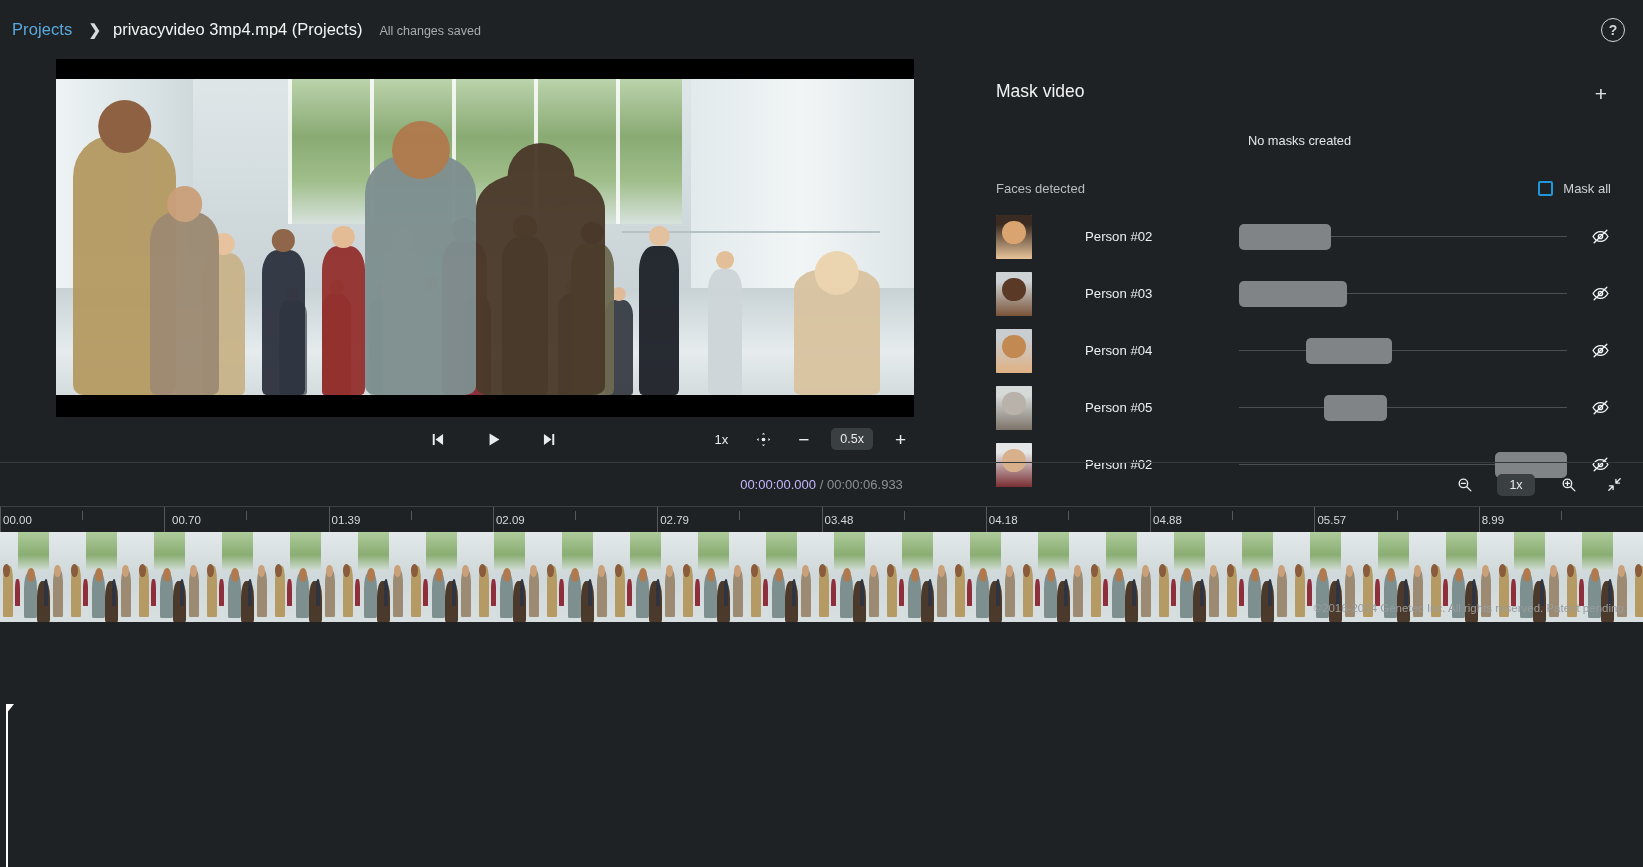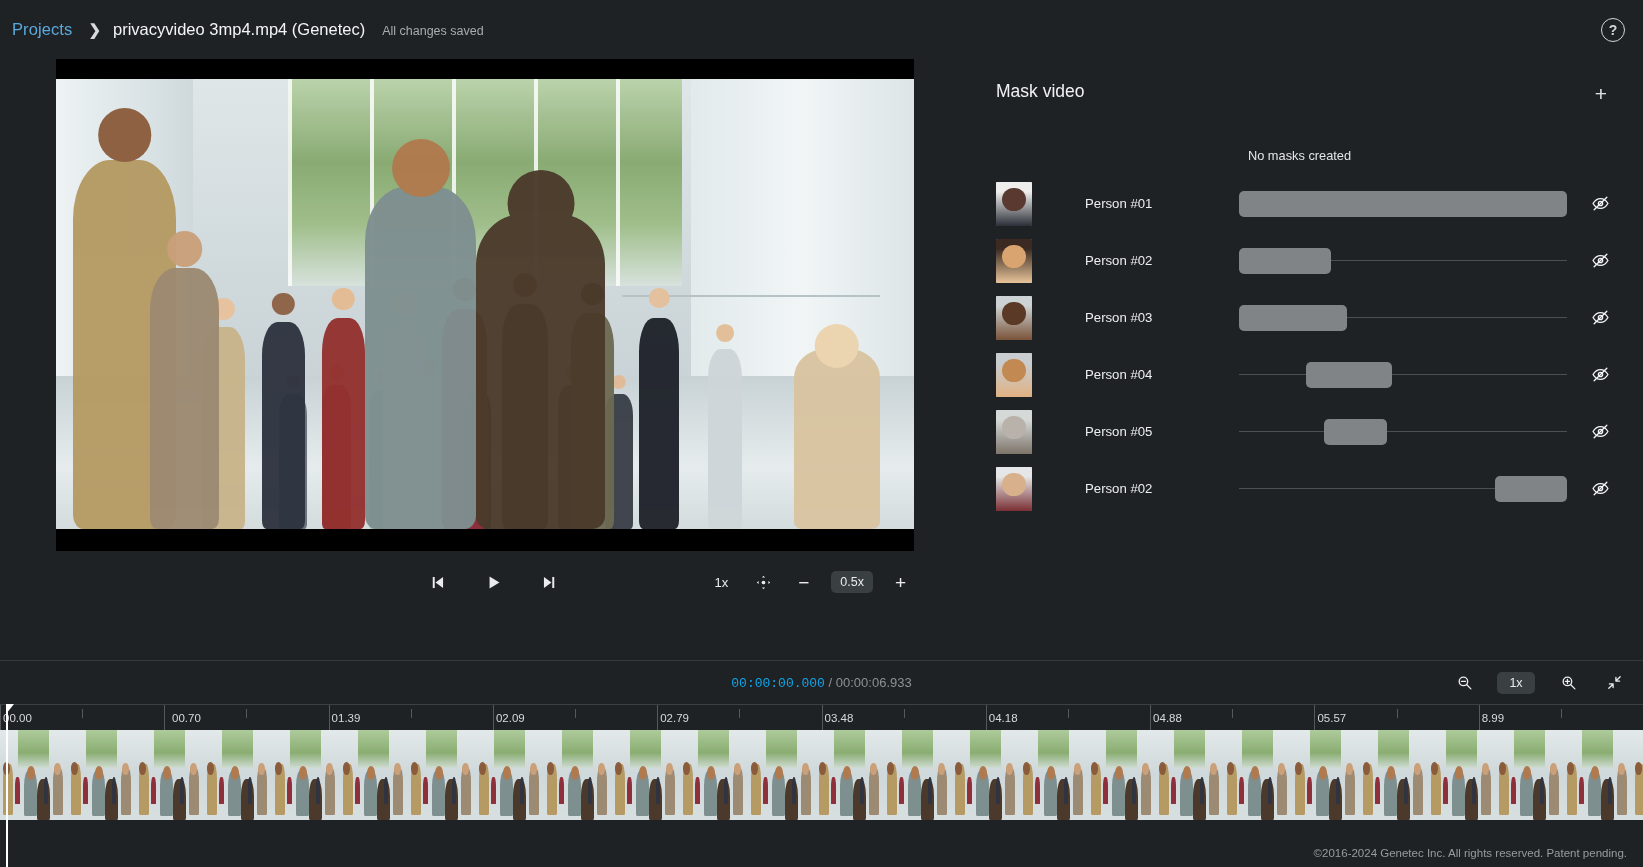--- a/index.html
+++ b/index.html
@@ -3,21 +3,21 @@
 <meta charset="utf-8">
 <style>
   * { box-sizing: border-box; margin: 0; padding: 0; }
   html, body {
     width: 1643px; height: 867px;
     background: #1f2224;
     font-family: "Liberation Sans", sans-serif;
     color: #e6e8ea;
     overflow: hidden;
   }
-  .app { position: relative; width: 1643px; height: 867px; display: flex; flex-direction: column; }
+  .app { position: relative; width: 1643px; height: 622px; display: flex; flex-direction: column; }
 
   
   .topbar {
     height: 59px; flex: 0 0 59px;
     display: flex; align-items: center;
     padding: 0 18px 0 10px;
     background: #1f2224;
   }
   .crumb-link {
     color: #5aa9dd; font-size: 16.5px; letter-spacing: .1px;
@@ -170,21 +170,21 @@
   .timeline-bar {
     height: 44px; flex:0 0 44px;
     border-top: 1px solid #34393c;
     display:flex; align-items:center; position:relative;
     padding: 0 16px;
   }
   .time-readout {
     position:absolute; left:0; right:0; text-align:center; font-size:13px;
     pointer-events:none;
   }
-  .time-cur { color:#0ea5e9;font-family:Liberation Mono, monospace; }
+  .time-cur { color:#c4b5fd; }
   .time-sep { color:#8d9194; }
   .time-total { color:#8d9194; }
   .tl-tools { margin-left:auto; display:flex; align-items:center; gap:20px; z-index:2;}
 
   .ruler {
     height: 26px; flex:0 0 26px; position:relative;
     border-top:1px solid #3a4044; background:#1f2224;
     overflow:hidden;
   }
   .tick { position:absolute; top:0; width:1px; height:26px; background:#55595c; }
@@ -213,21 +213,21 @@
   }
 </style>
 </head>
 <body>
 
 <div class="app">
 
   <div class="topbar">
     <span class="crumb-link">Projects</span>
     <span class="crumb-sep">❯</span>
-    <span class="crumb-title">privacyvideo 3mp4.mp4 (Genetec)</span>
+    <span class="crumb-title">privacyvideo 3mp4.mp4 (Projects)</span>
     <span class="save-state">All changes saved</span>
     <span class="topbar-spacer"></span>
     <div class="help-btn">?</div>
   </div>
 
   <div class="body">
 
     <div class="player-col">
 
       <div class="video-frame">
@@ -305,40 +305,29 @@
     </div>
 
     <div class="panel">
       <div class="panel-head">
         <span class="panel-title">Mask video</span>
         <button class="panel-add">+</button>
       </div>
 
       <div class="no-masks">No masks created</div>
 
+      <div class="faces-head">
+        <span class="faces-label">Faces detected</span>
+        <div class="mask-all">
+          <span class="cbox"></span>
+          <span class="mask-all-label">Mask all</span>
+        </div>
+      </div>
 
       <div class="face-list" id="face-list">
-          <div class="face-row">
-            <div class="thumb">
-              <div class="tscene" style="background:linear-gradient(180deg,#efeeec 0%,#efeeec 22%,#2b2f38 100%)"></div>
-              <div style="position:absolute;left:18%;top:14%;width:64%;padding-bottom:64%;border-radius:50%;background:#5a3a30"></div>
-            </div>
-            <div class="person-name">Person #01</div>
-            <div class="slider-wrap">
-              <div class="track"></div>
-              <div class="thumbbar" style="left:0%;width:100%"></div>
-            </div>
-            <button class="eye-btn">
-              <svg width="19" height="19" viewBox="0 0 24 24" fill="none" stroke="currentColor" stroke-width="1.7" stroke-linecap="round" stroke-linejoin="round">
-                <path d="M2.6 12S6.2 5.8 12 5.8 21.4 12 21.4 12 17.8 18.2 12 18.2 2.6 12 2.6 12z"></path>
-                <circle cx="12" cy="12" r="2.7"></circle>
-                <path d="M4 20L20 4"></path>
-              </svg>
-            </button>
-          </div>
           <div class="face-row">
             <div class="thumb">
               <div class="tscene" style="background:linear-gradient(180deg,#3a2a22 0%,#3a2a22 22%,#e8c49a 100%)"></div>
               <div style="position:absolute;left:18%;top:14%;width:64%;padding-bottom:64%;border-radius:50%;background:#d9a46f"></div>
             </div>
             <div class="person-name">Person #02</div>
             <div class="slider-wrap">
               <div class="track"></div>
               <div class="thumbbar" style="left:0%;width:28%"></div>
             </div>

